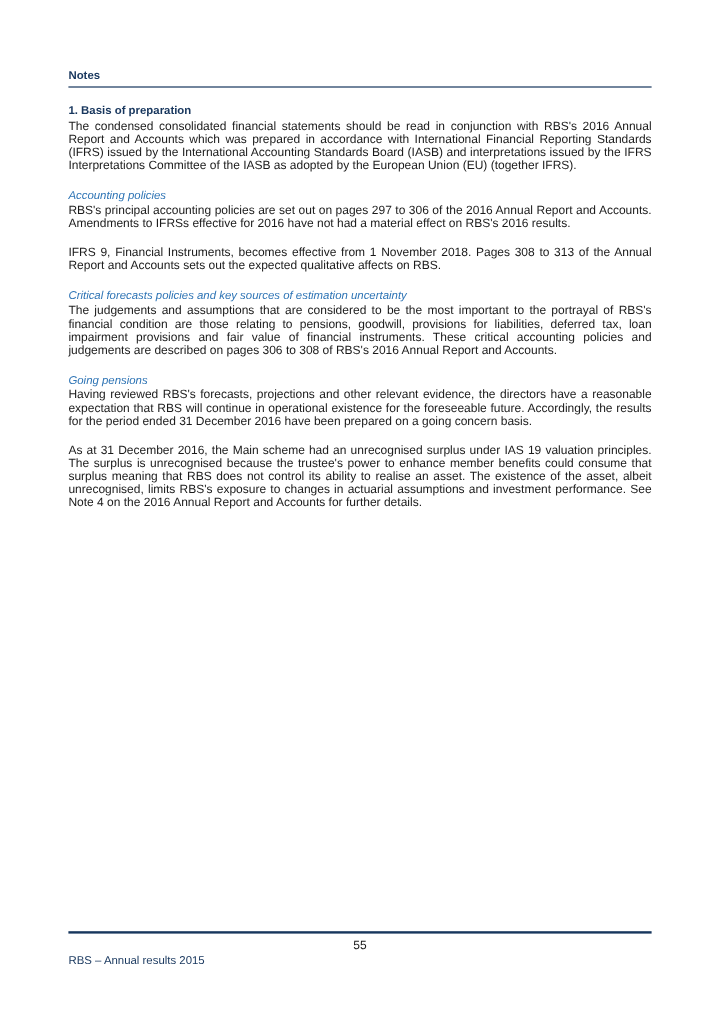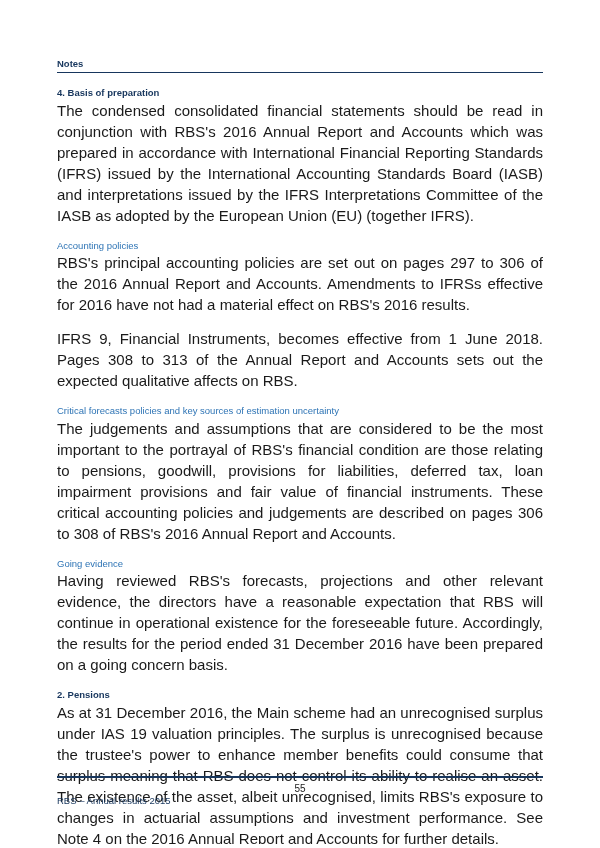--- a/index.html
+++ b/index.html
@@ -35,25 +35,26 @@
     line-height: 13.5px;
     margin: 4.5px 0 0 0;
   }
   .section-heading.numbered {
     color: #17365D;
     font-weight: bold;
   }
   .section-heading.sub {
     color: #2E74B5;
     font-weight: normal;
+    font-style: italic;
   }
   .section:first-of-type .section-heading { margin-top: 0; }
   .para {
-    font-size: 15px;
-    line-height: 21px;
+    font-size: 10px;
+    line-height: 11px;
     color: #1A1A1A;
     text-align: justify;
     margin: 0 0 13px 0;
   }
   .footer {
     position: absolute;
     left: 57px;
     right: 57px;
     top: 776px;
   }
@@ -81,42 +82,41 @@
 </head>
 <body>
 
 <div class="page">
   <div class="content">
 
     <div class="doc-title">Notes</div>
     <div class="title-rule"></div>
 
     <div class="section">
-      <div class="section-heading numbered">4. Basis of preparation</div>
+      <div class="section-heading numbered">1. Basis of preparation</div>
       <p class="para">The condensed consolidated financial statements should be read in conjunction with RBS's 2016 Annual Report and Accounts which was prepared in accordance with International Financial Reporting Standards (IFRS) issued by the International Accounting Standards Board (IASB) and interpretations issued by the IFRS Interpretations Committee of the IASB as adopted by the European Union (EU) (together IFRS).</p>
     </div>
 
     <div class="section">
       <div class="section-heading sub">Accounting policies</div>
       <p class="para">RBS's principal accounting policies are set out on pages 297 to 306 of the 2016 Annual Report and Accounts. Amendments to IFRSs effective for 2016 have not had a material effect on RBS's 2016 results.</p>
-      <p class="para">IFRS 9, Financial Instruments, becomes effective from 1 June 2018. Pages 308 to 313 of the Annual Report and Accounts sets out the expected qualitative affects on RBS.</p>
+      <p class="para">IFRS 9, Financial Instruments, becomes effective from 1 November 2018. Pages 308 to 313 of the Annual Report and Accounts sets out the expected qualitative affects on RBS.</p>
     </div>
 
     <div class="section">
       <div class="section-heading sub">Critical forecasts policies and key sources of estimation uncertainty</div>
       <p class="para">The judgements and assumptions that are considered to be the most important to the portrayal of RBS's financial condition are those relating to pensions, goodwill, provisions for liabilities, deferred tax, loan impairment provisions and fair value of financial instruments. These critical accounting policies and judgements are described on pages 306 to 308 of RBS's 2016 Annual Report and Accounts.</p>
     </div>
 
     <div class="section">
-      <div class="section-heading sub">Going evidence</div>
+      <div class="section-heading sub">Going pensions</div>
       <p class="para">Having reviewed RBS's forecasts, projections and other relevant evidence, the directors have a reasonable expectation that RBS will continue in operational existence for the foreseeable future. Accordingly, the results for the period ended 31 December 2016 have been prepared on a going concern basis.</p>
     </div>
 
     <div class="section">
-      <div class="section-heading numbered">2. Pensions</div>
       <p class="para">As at 31 December 2016, the Main scheme had an unrecognised surplus under IAS 19 valuation principles. The surplus is unrecognised because the trustee's power to enhance member benefits could consume that surplus meaning that RBS does not control its ability to realise an asset. The existence of the asset, albeit unrecognised, limits RBS's exposure to changes in actuarial assumptions and investment performance. See Note 4 on the 2016 Annual Report and Accounts for further details.</p>
     </div>
 
   </div>
 
   <div class="footer">
     <div class="footer-rule"></div>
     <div class="page-number">55</div>
     <div class="footer-left">RBS – Annual results 2015</div>
   </div>

